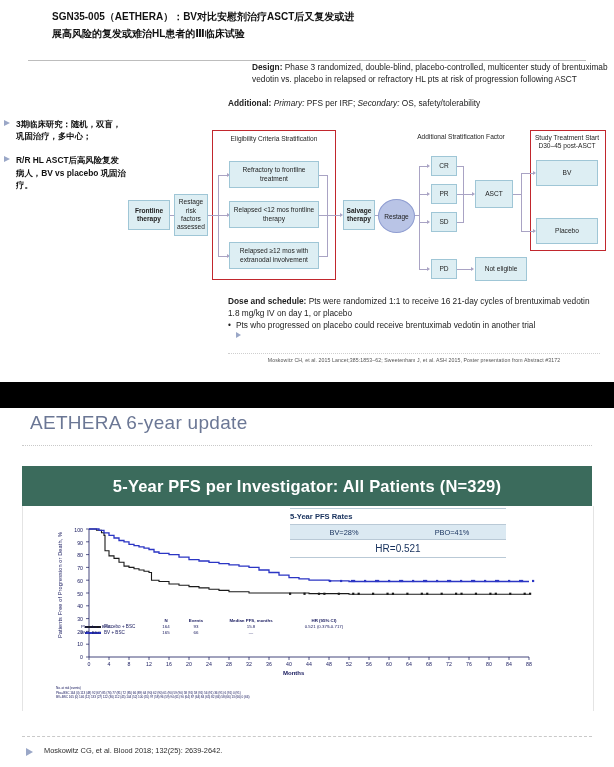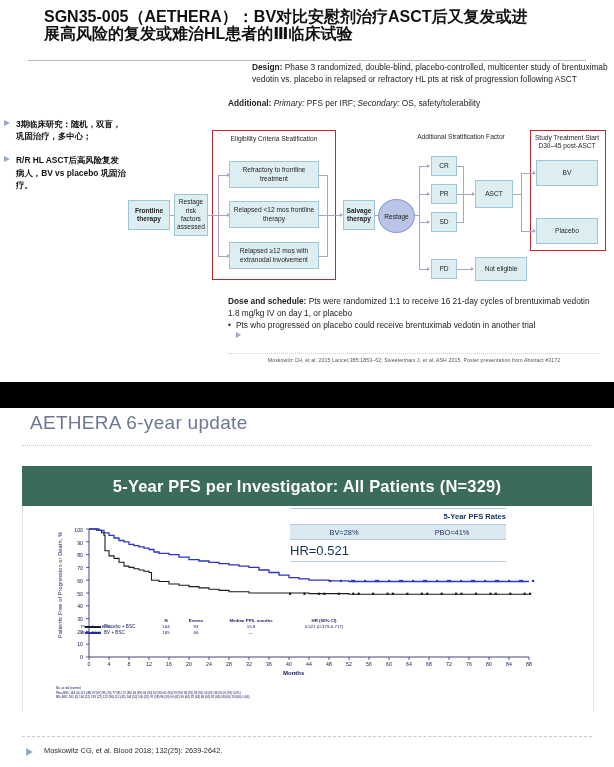--- a/index.html
+++ b/index.html
@@ -3,22 +3,22 @@
 <meta charset="utf-8">
 <style>
   html,body{margin:0;padding:0;}
   body{
     width:614px;height:767px;background:#ffffff;
     font-family:"Liberation Sans","DejaVu Sans",sans-serif;
     color:#1a1a1a;overflow:hidden;position:relative;
   }
   .slide-top{position:absolute;left:0;top:0;width:614px;height:382px;background:#fff;}
   .title{
-    position:absolute;left:44px;top:8px;width:540px;
-    font-size:16px;font-weight:bold;line-height:17px;color:#111;
+    position:absolute;left:52px;top:8px;width:540px;
+    font-size:10px;font-weight:bold;line-height:17px;color:#111;
   }
   .hr-top{position:absolute;left:28px;top:60px;width:558px;height:1px;background:#bdbdbd;}
 
   
   .left-col{position:absolute;left:2px;top:118px;width:124px;}
   .lbullet{position:relative;padding-left:14px;margin-bottom:12px;
            font-size:8.4px;font-weight:bold;line-height:12.2px;color:#111;}
   .lbullet .tri{position:absolute;left:2px;top:2px;width:0;height:0;
     border-left:6px solid #9aa7c7;border-top:3.6px solid transparent;border-bottom:3.6px solid transparent;}
 
@@ -71,24 +71,24 @@
   .plot-wrap{position:absolute;left:40px;top:4px;width:500px;height:185px;}
 
   .ylabel{position:absolute;left:-4px;top:40px;width:100px;font-size:5.6px;color:#15175c;
           transform:rotate(-90deg);transform-origin:left top;text-align:center;letter-spacing:0.1px;}
   .ytick{position:absolute;font-size:5.2px;color:#15175c;text-align:right;width:14px;}
   .xtick{position:absolute;font-size:5.2px;color:#15175c;text-align:center;width:12px;}
   .xlabel{position:absolute;font-size:6px;color:#15175c;font-weight:bold;}
 
   .pfs-table{position:absolute;left:290px;top:508px;width:216px;font-size:0;}
   .pfs-hdrline{border-top:1px solid #b9c9d6;}
-  .pfs-title{text-align:right;font-size:7.6px;font-weight:bold;color:#16305c;padding:3px 0 3px;}
+  .pfs-title{text-align:left;font-size:7.6px;font-weight:bold;color:#16305c;padding:3px 0 3px;}
   .pfs-row{display:flex;background:#dbe9f2;border-top:1px solid #b9c9d6;border-bottom:1px solid #b9c9d6;}
   .pfs-cell{flex:1;text-align:center;font-size:7.4px;color:#16305c;padding:2.5px 0;}
-  .pfs-hr{text-align:left;font-size:13px;color:#16305c;padding:3px 0;border-bottom:1px solid #b9c9d6;}
+  .pfs-hr{text-align:center;font-size:10px;color:#16305c;padding:3px 0;border-bottom:1px solid #b9c9d6;}
 
   .legend{position:absolute;font-size:4.6px;color:#15175c;line-height:6px;}
   .legend .swatch{display:inline-block;width:16px;height:1.5px;vertical-align:middle;margin-right:3px;}
 
   .risk-tbl{position:absolute;font-size:4.4px;color:#15175c;line-height:6px;}
   .risk-hdr{display:flex;font-weight:bold;}
   .risk-row{display:flex;}
   .rt-c{text-align:center;}
 
   .norisk{position:absolute;left:56px;top:686px;font-size:3.2px;color:#15175c;line-height:4.6px;

